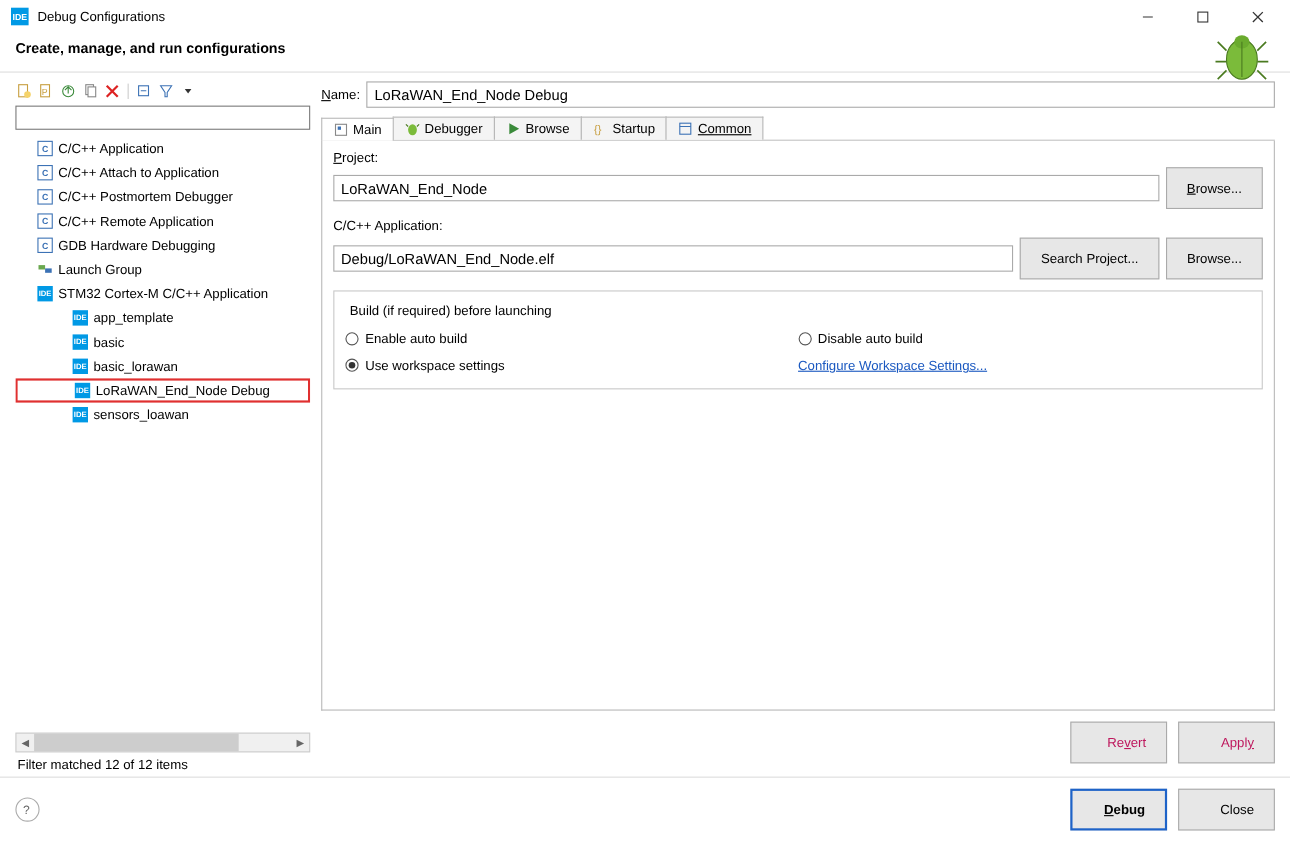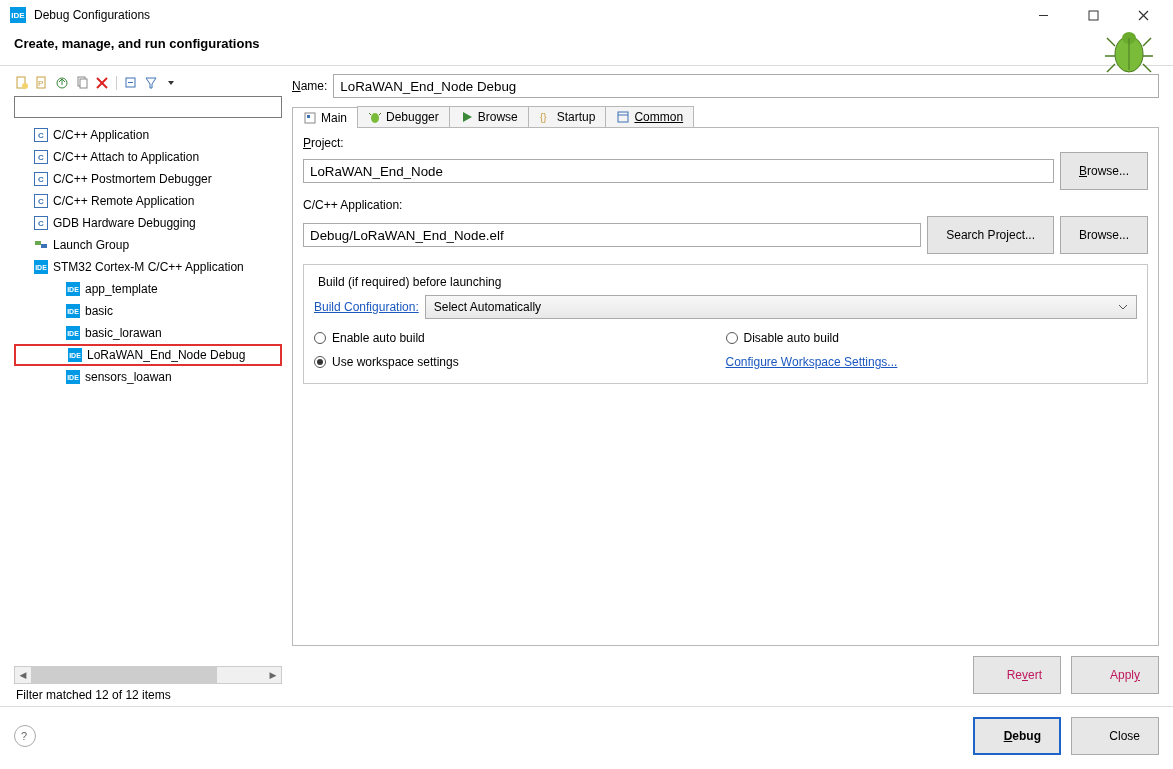--- a/index.html
+++ b/index.html
@@ -386,29 +386,20 @@
       </div>
       <div style="margin:8px 0 4px 0;">C/C++ Application:</div>
       <div class="row">
         <input class="textfield" style="flex: 1 1 0%;" value="Debug/LoRaWAN_End_Node.elf">
         <div class="btn">Search Project...</div>
         <div class="btn">Browse...</div>
       </div>
 
       <div class="group">
         <div class="group-title">Build (if required) before launching</div>
-        <div class="row" style="margin-top:6px;">
-          <span class="link">Build Configuration:</span>
-          <div class="dropdown">
-            <span>Select Automatically</span>
-            <svg width="10" height="10">
-                <path d="M1 3 L5 7 L9 3" fill="none" stroke="#555"></path>
-              </svg>
-          </div>
-        </div>
         <div style="display:flex; margin-top:12px;">
           <div class="radio" style="flex:1">
             <div class="radiodot"></div>
             <span>Enable auto build</span>
           </div>
           <div class="radio" style="flex:1">
             <div class="radiodot"></div>
             <span>Disable auto build</span>
           </div>
         </div>

